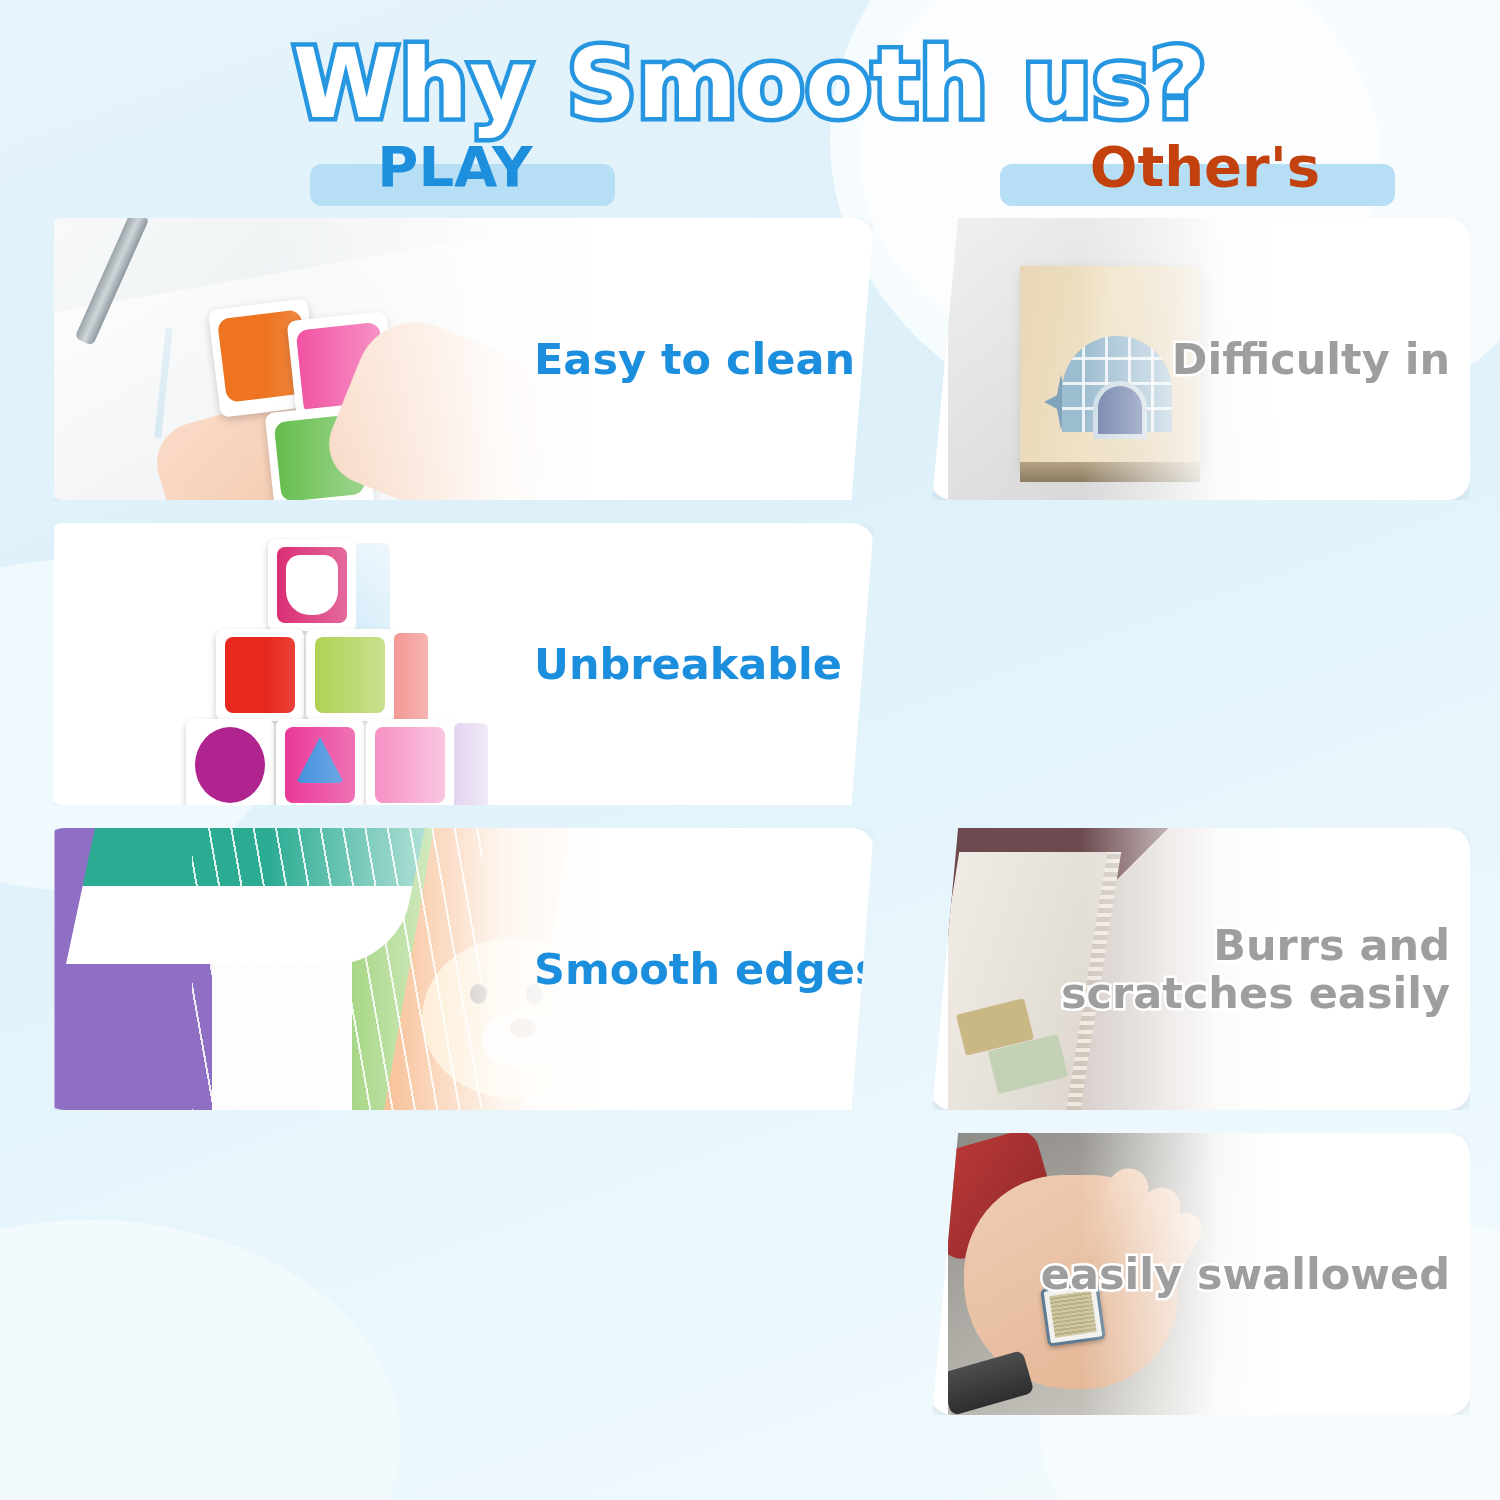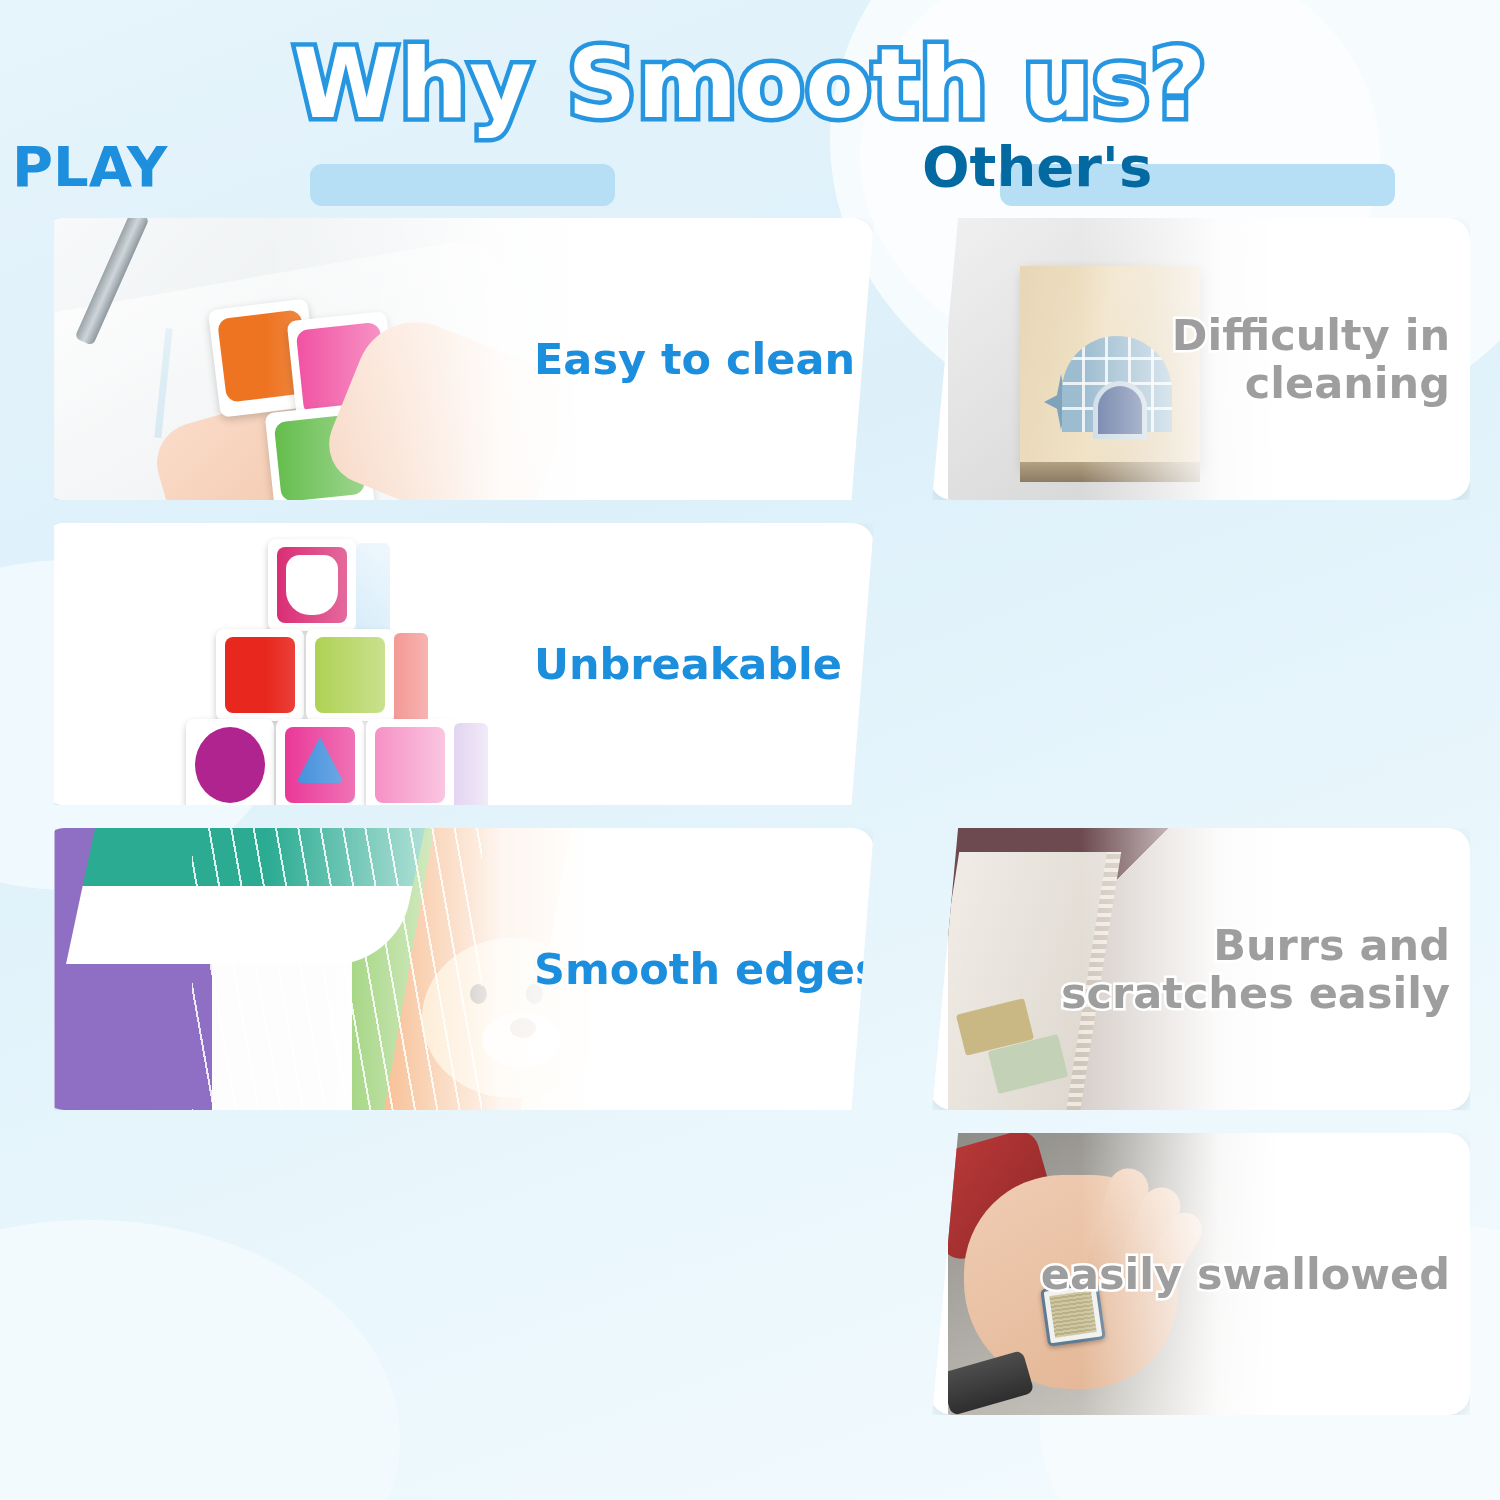--- a/index.html
+++ b/index.html
@@ -32,28 +32,28 @@
 
   
   .headers { position:relative; z-index:3; height:82px; margin-top:-4px; }
   .banner {
     position:absolute; height:42px; border-radius:12px;
     background:#b6def4; top:28px;
   }
   .banner.left  { left:310px;  width:305px; }
   .banner.right { left:1000px; width:395px; }
   .col-label {
-    position:absolute; top:-2px; width:100%; 
+    position:absolute; top:-2px; width:100%; text-align:center;
     font-size:56px; font-weight:bold;
     font-family:"DejaVu Sans", sans-serif;
-    color:#ffffff; -webkit-text-stroke:7px #ffffff; paint-order:stroke fill;padding-left:12px;
+    color:#ffffff; -webkit-text-stroke:7px #ffffff; paint-order:stroke fill;
   }
   .col-label span { -webkit-text-stroke:0; }
   .lbl-play   { color:#1e8fdd; }
-  .lbl-others { color:#0369a1; }
+  .lbl-others { color:#c2410c; }
 
   
   .rows { position:relative; z-index:2; padding:0 30px; }
   .row  { position:relative; height:290px; margin-bottom:15px; }
 
   .card {
     position:absolute; top:0; height:282px;
     background:#ffffff;
     box-shadow:0 5px 14px rgba(60,110,140,.16);
     overflow:hidden;
@@ -286,21 +286,20 @@
                 <div class="ig-flake"></div>
                 <div class="ig-dome"></div>
                 <div class="ig-door"></div>
               </div>
             </div>
             <div class="wood-edge"></div>
           </div>
         </div>
         <div class="caption right-cap">
           <div>Difficulty in</div>
-          <div>cleaning</div>
         </div>
       </div>
     </div>
   </div>
 
   <div class="row">
     <div class="card left">
       <div class="card-inner">
         <div class="photo lp">
           <div class="scene" style="background:#fff;">

